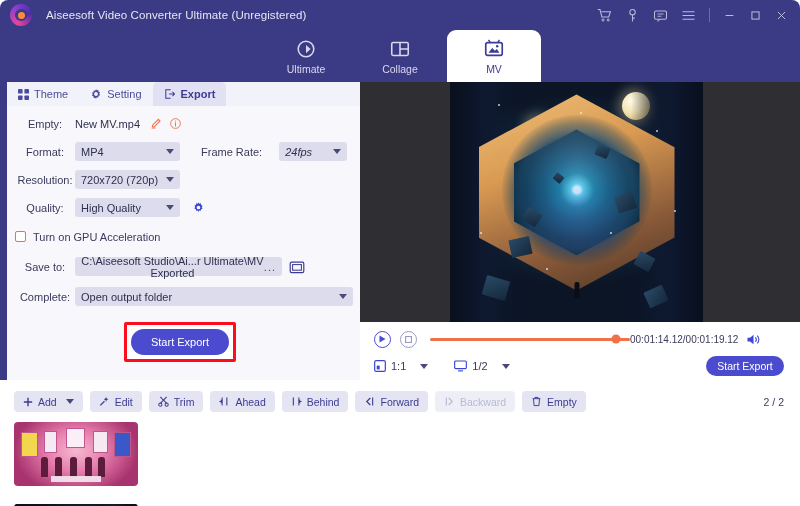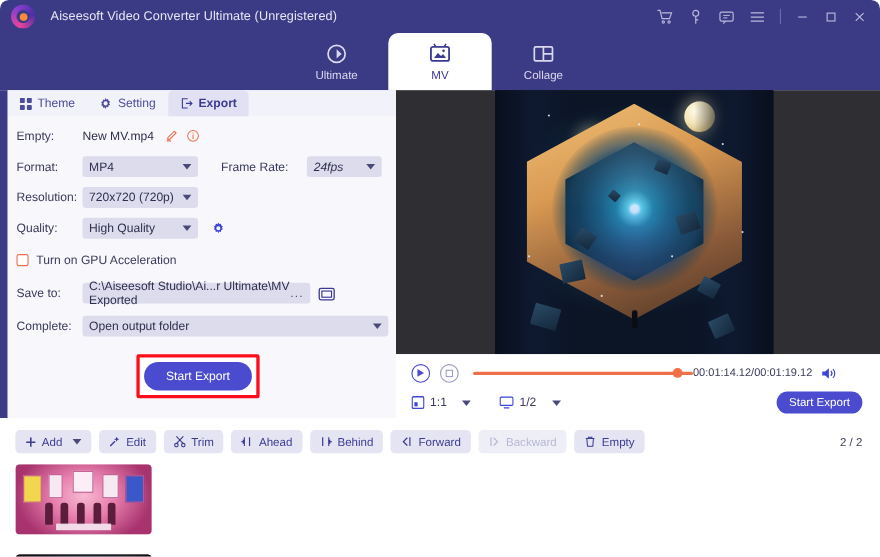--- a/index.html
+++ b/index.html
@@ -8,20 +8,21 @@
     font-family: "Liberation Sans", sans-serif;
     overflow: hidden;
     background: #ffffff;
   }
   .app {
     position: relative;
     width: 800px; height: 506px;
     background: #ffffff;
     border-radius: 8px;
     overflow: hidden;
+    text-align: center;
   }
 
   
   .titlebar {
     position: absolute; left: 0; top: 0; width: 800px; height: 30px;
     background: #3b3a85;
     display: flex; align-items: center;
   }
   .logo {
     width: 22px; height: 22px; margin-left: 10px; border-radius: 50%;
@@ -340,35 +341,35 @@
   </div>
 
   <div class="nav">
     <div class="navtab">
       <svg width="22" height="22" viewBox="0 0 24 24">
         <circle cx="12" cy="12" r="8.5" fill="none" stroke="#d9d8ee" stroke-width="1.7"></circle>
         <path d="M12 7.5l5 4.5-5 4.5z" fill="#d9d8ee"></path>
       </svg>
       <span>Ultimate</span>
     </div>
+    <div class="navtab">
+      <svg width="22" height="22" viewBox="0 0 24 24">
+        <rect x="3" y="5" width="18" height="14" rx="1.5" fill="none" stroke="#d9d8ee" stroke-width="1.7"></rect>
+        <path d="M12 5v14M12 12h9" stroke="#d9d8ee" stroke-width="1.7"></path>
+      </svg>
+      <span>Collage</span>
+    </div>
     <div class="navtab active">
       <svg width="22" height="22" viewBox="0 0 24 24">
         <rect x="3" y="5" width="18" height="14" rx="2" fill="none" stroke="#3c3b93" stroke-width="1.8"></rect>
         <path d="M6 16l4-5 3 3 2-2 3 4z" fill="#3c3b93"></path>
         <circle cx="15.5" cy="9" r="1.3" fill="#3c3b93"></circle>
         <path d="M8 5L6 2M16 5l2-3" stroke="#3c3b93" stroke-width="1.5"></path>
       </svg>
       <span>MV</span>
-    </div>
-    <div class="navtab">
-      <svg width="22" height="22" viewBox="0 0 24 24">
-        <rect x="3" y="5" width="18" height="14" rx="1.5" fill="none" stroke="#d9d8ee" stroke-width="1.7"></rect>
-        <path d="M12 5v14M12 12h9" stroke="#d9d8ee" stroke-width="1.7"></path>
-      </svg>
-      <span>Collage</span>
     </div>
   </div>
 
   <div class="leftrail"></div>
 
   <div class="subtabs">
     <div class="subtab">
       <svg width="11" height="11" viewBox="0 0 12 12">
         <rect x="0" y="0" width="5" height="5" rx="1" fill="#4d4c9b"></rect>
         <rect x="7" y="0" width="5" height="5" rx="1" fill="#4d4c9b"></rect>

